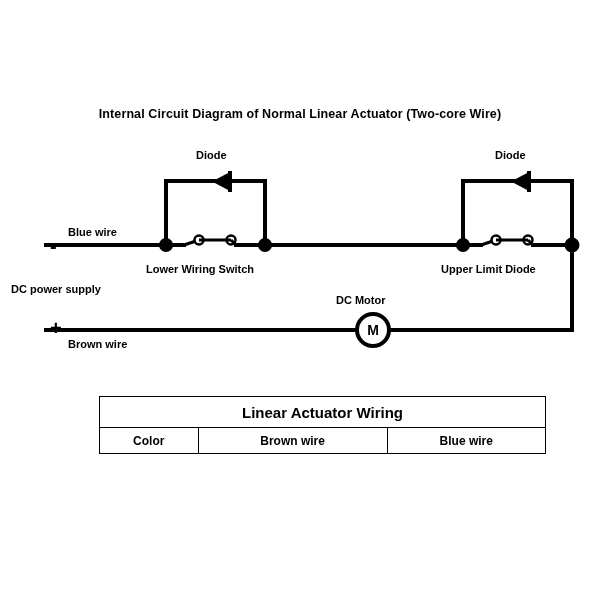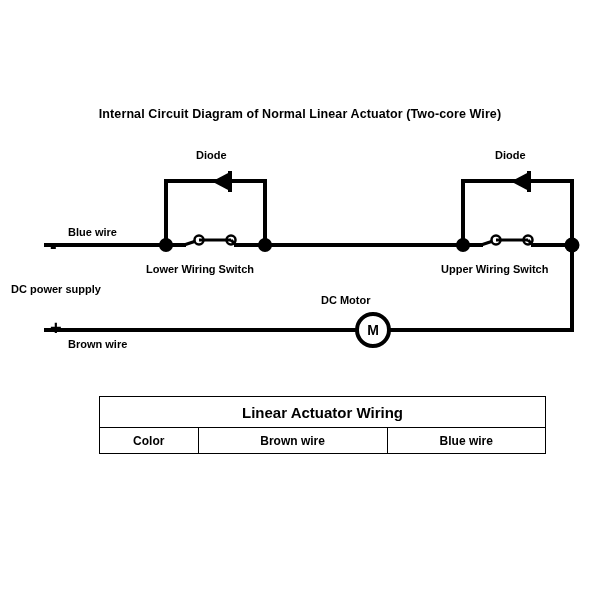--- a/index.html
+++ b/index.html
@@ -140,25 +140,25 @@
   <div class="lbl small-lbl" style="left:196px; top:149px;">Diode</div>
 
   <div class="lbl small-lbl" style="left:495px; top:149px;">Diode</div>
 
   <div class="lbl small-lbl" style="left:68px; top:226px;">Blue wire</div>
 
   <div class="lbl small-lbl" style="left:68px; top:338px;">Brown wire</div>
 
   <div class="lbl small-lbl" style="left:146px; top:263px;">Lower Wiring Switch</div>
 
-  <div class="lbl small-lbl" style="left:441px; top:263px;">Upper Wiring Switch</div>
+  <div class="lbl small-lbl" style="left:441px; top:263px;">Upper Limit Diode</div>
 
   <div class="lbl small-lbl" style="left:11px; top:283px;">DC power supply</div>
 
-  <div class="lbl small-lbl" style="left:321px; top:294px;">DC Motor</div>
+  <div class="lbl small-lbl" style="left:336px; top:294px;">DC Motor</div>
 
   <div class="lbl sign" style="left:50px; top:236px;">-</div>
 
   <div class="lbl sign" style="left:50px; top:318px;">+</div>
 
   <table class="wiring-table">
     <tbody>
       <tr>
         <td class="tbl-title" colspan="3">Linear Actuator Wiring</td>
       </tr>

